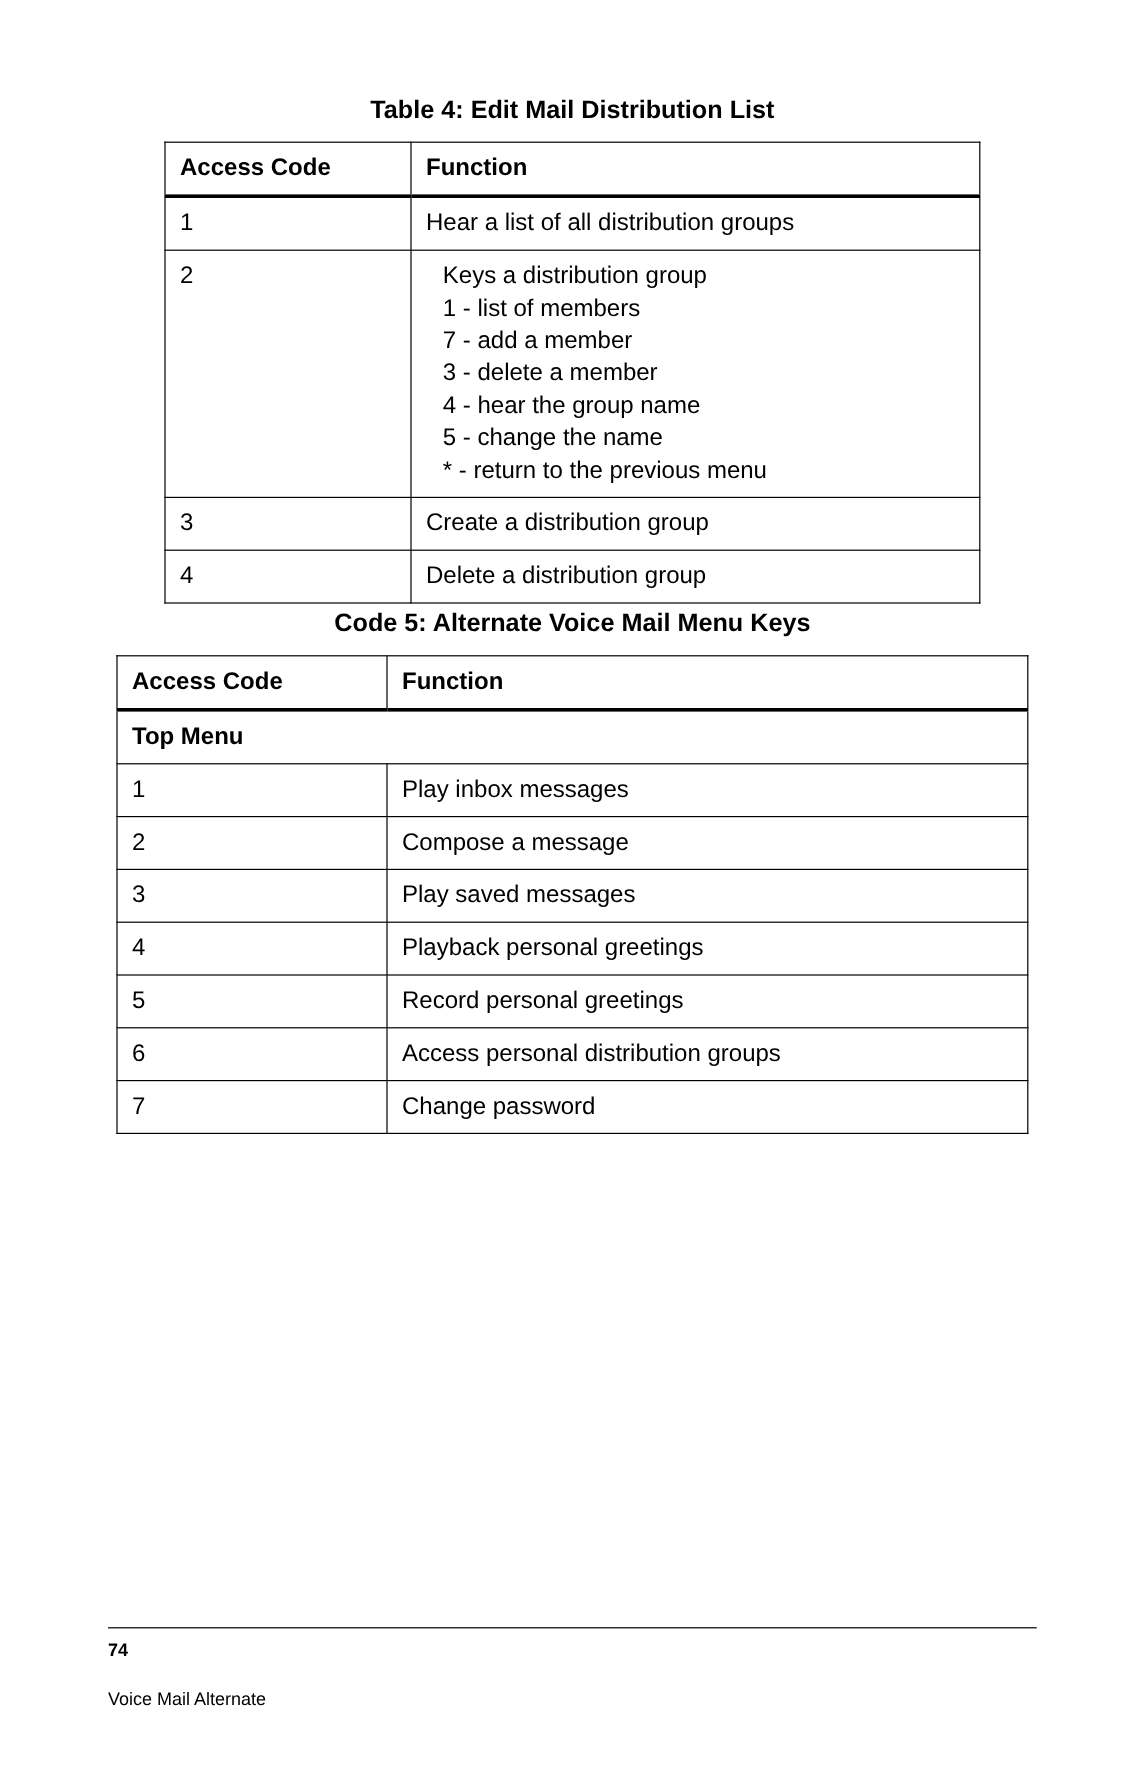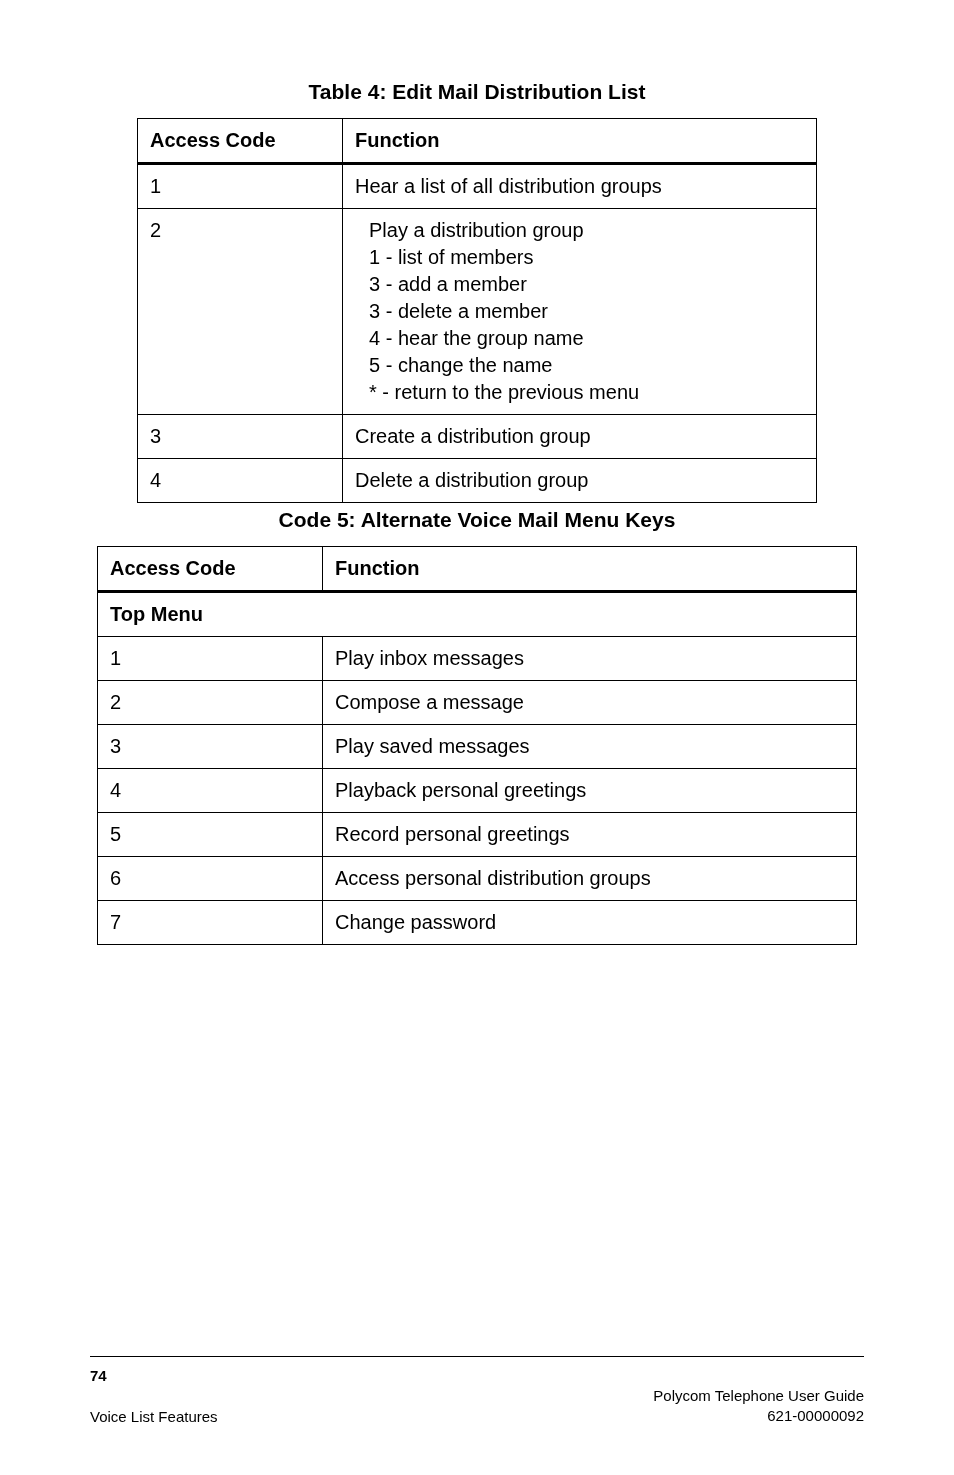--- a/index.html
+++ b/index.html
@@ -74,23 +74,23 @@
       <td>Function</td>
     </tr>
     <tr>
       <td>1</td>
       <td>Hear a list of all distribution groups</td>
     </tr>
     <tr>
       <td>2</td>
       <td>
         <div class="sublist">
-          <div>Play a distribution group</div>
+          <div>Keys a distribution group</div>
           <div>1 - list of members</div>
-          <div>3 - add a member</div>
+          <div>7 - add a member</div>
           <div>3 - delete a member</div>
           <div>4 - hear the group name</div>
           <div>5 - change the name</div>
           <div>* - return to the previous menu</div>
         </div>
       </td>
     </tr>
     <tr>
       <td>3</td>
       <td>Create a distribution group</td>
@@ -143,19 +143,15 @@
       <td>Change password</td>
     </tr>
   </tbody>
     </table>
 
 </div>
 
 <div class="footer">
   <div class="left">
     <span class="pgnum">74</span>
-    <span>Voice List Features</span>
-  </div>
-  <div class="right">
-    <div>Polycom Telephone User Guide</div>
-    <div>621-00000092</div>
+    <span>Voice Mail Alternate</span>
   </div>
 </div>
 
 </body></html>

